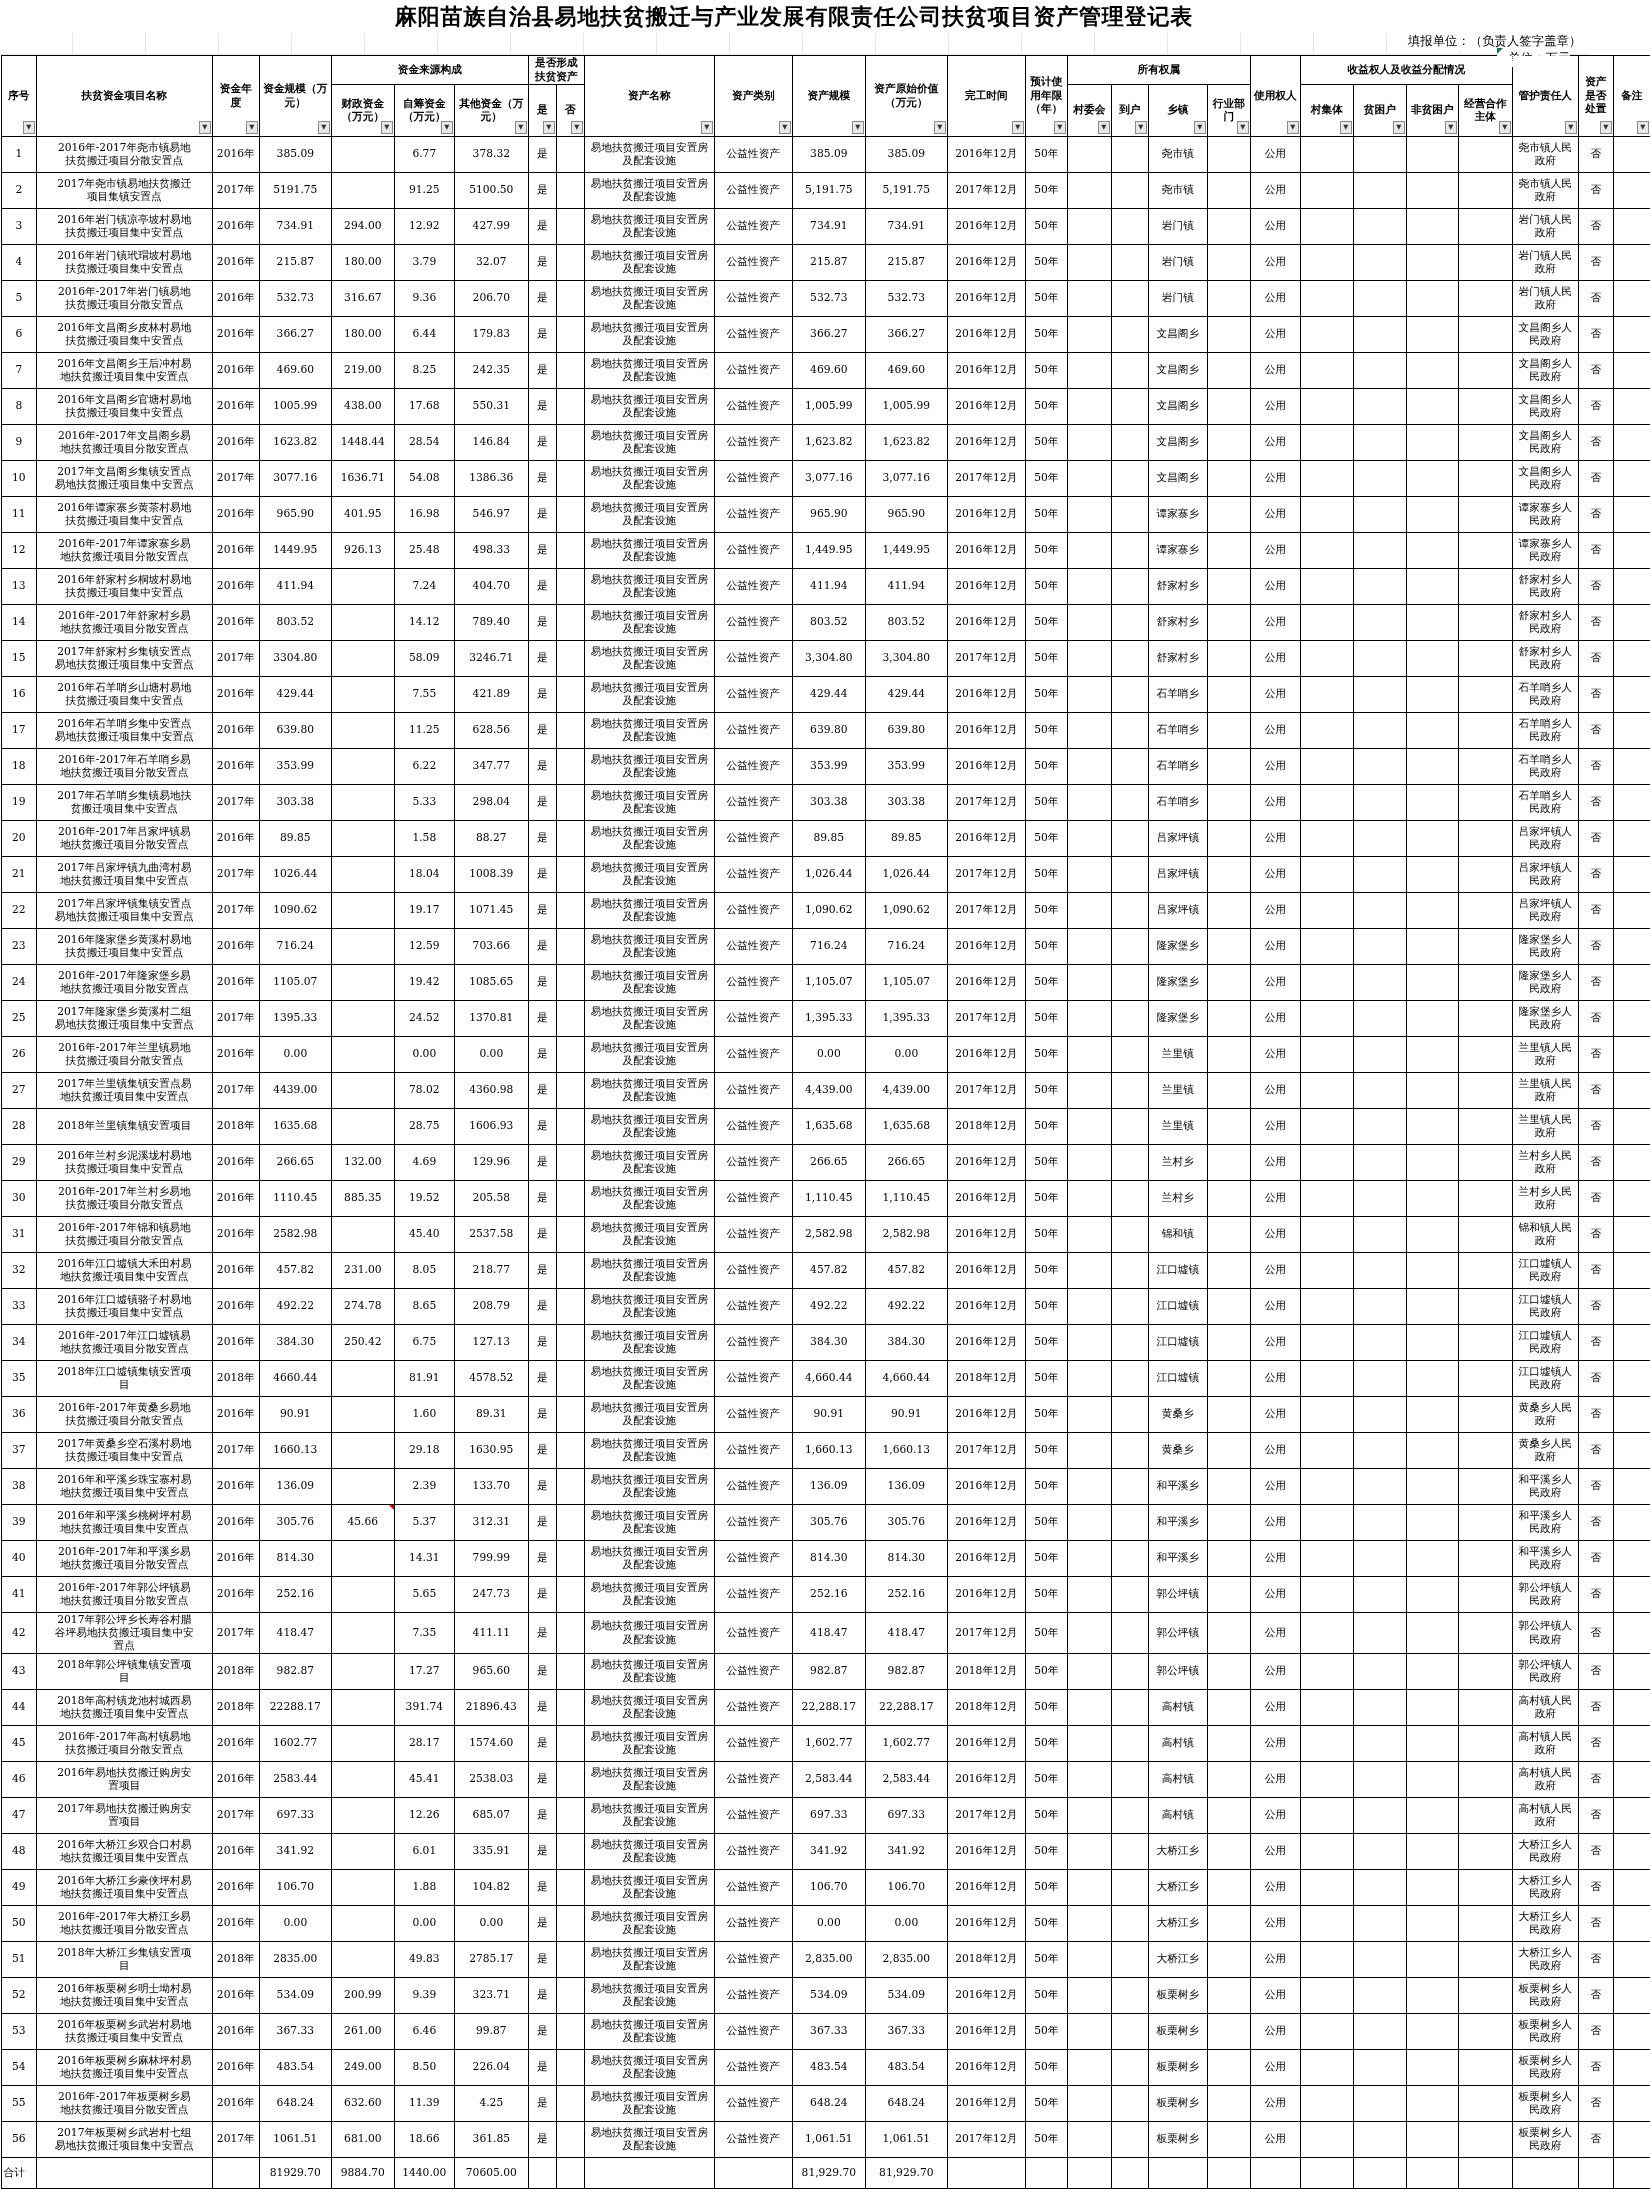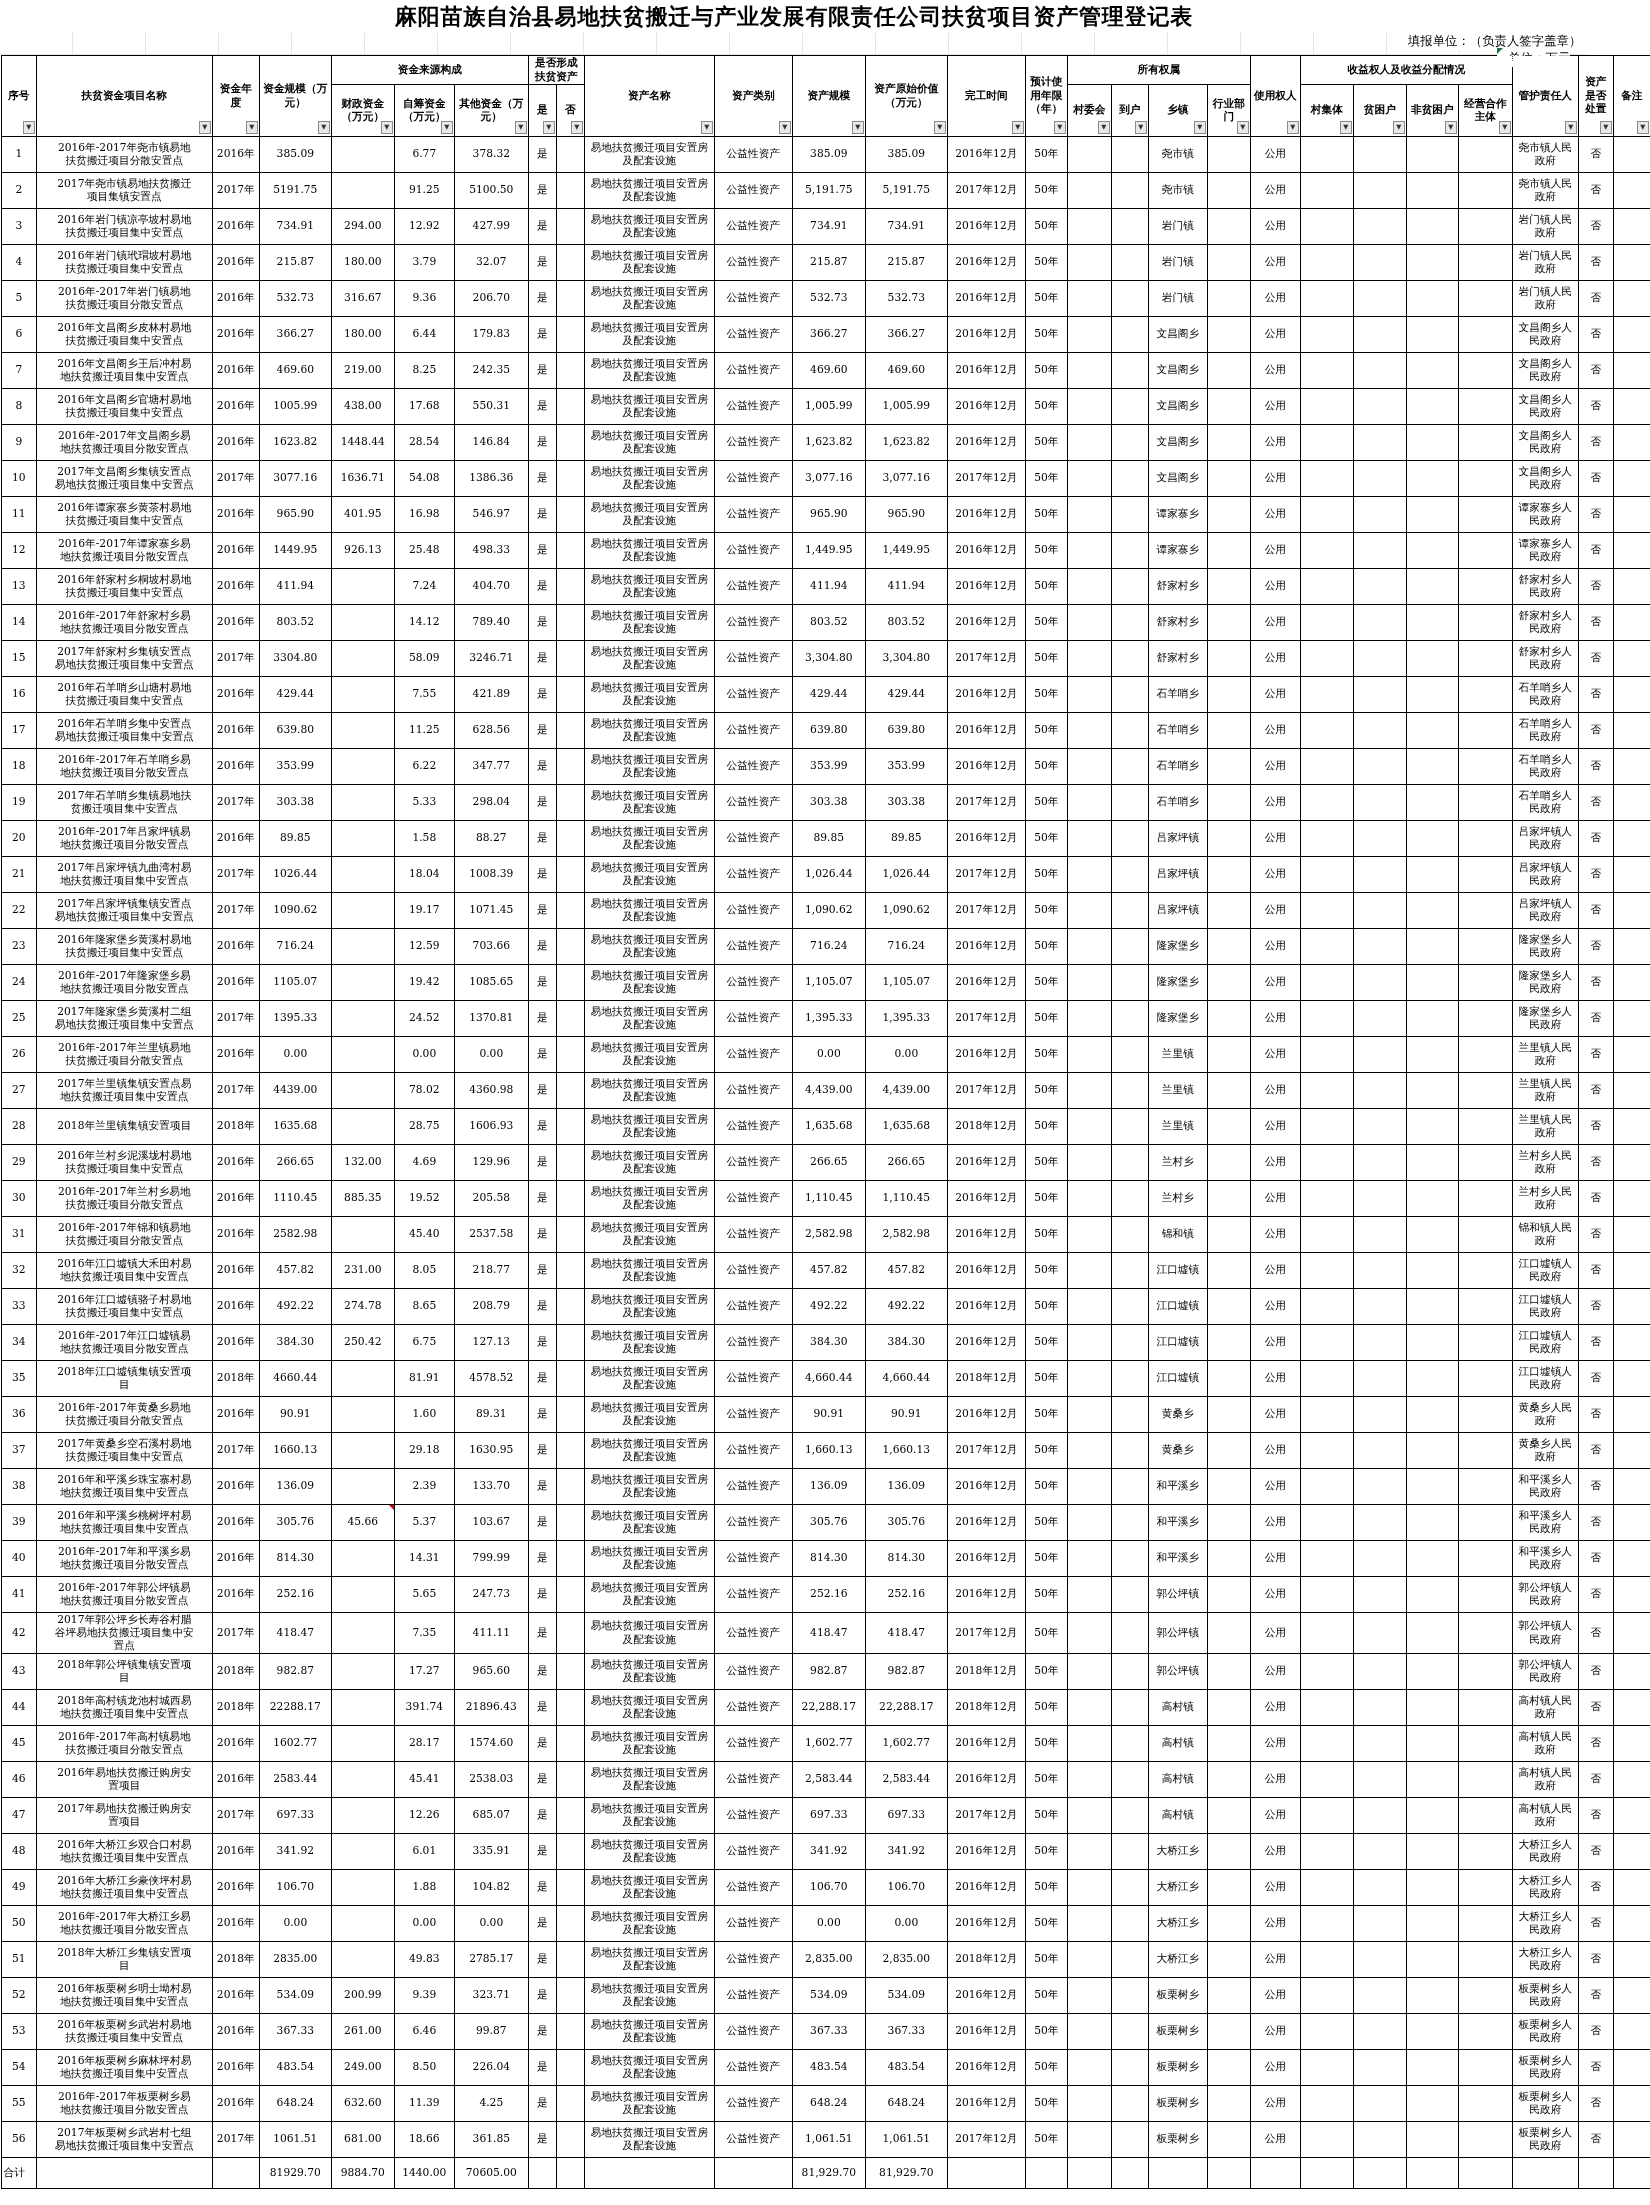--- a/index.html
+++ b/index.html
@@ -1230,21 +1230,21 @@
           <td>否</td>
           <td></td>
         </tr>
         <tr>
           <td class="c-no">39</td>
           <td class="c-name">2016年和平溪乡桃树坪村易地扶贫搬迁项目集中安置点</td>
           <td>2016年</td>
           <td>305.76</td>
           <td class="note">45.66</td>
           <td>5.37</td>
-          <td>103.67</td>
+          <td>312.31</td>
           <td>是</td>
           <td></td>
           <td>易地扶贫搬迁项目安置房及配套设施</td>
           <td>公益性资产</td>
           <td>305.76</td>
           <td>305.76</td>
           <td>2016年12月</td>
           <td>50年</td>
           <td></td>
           <td></td>

